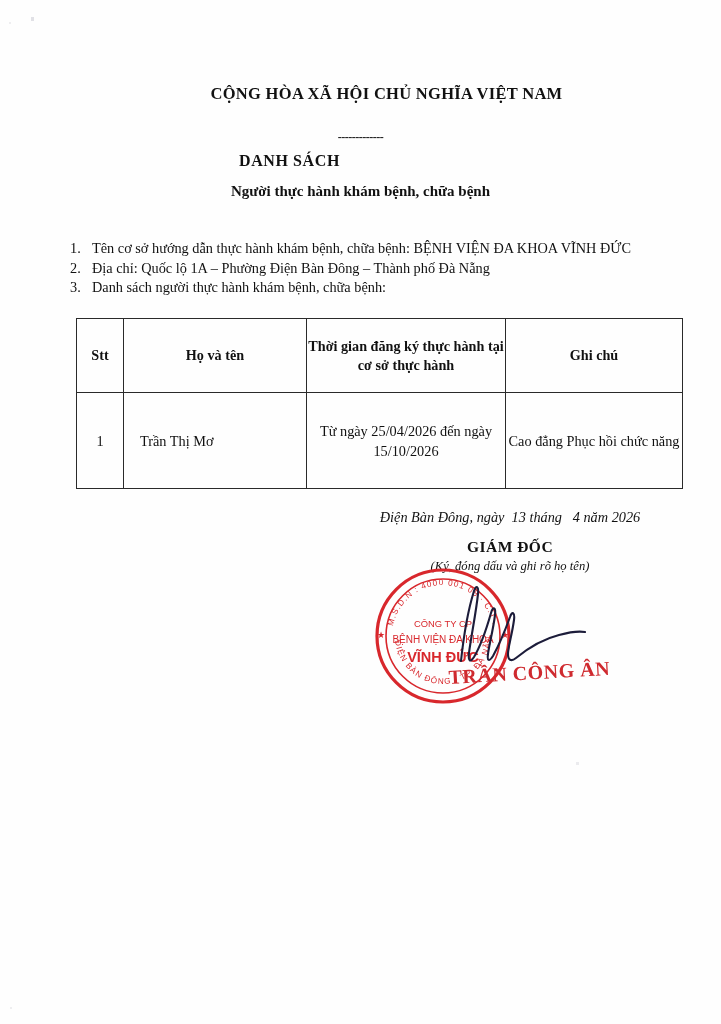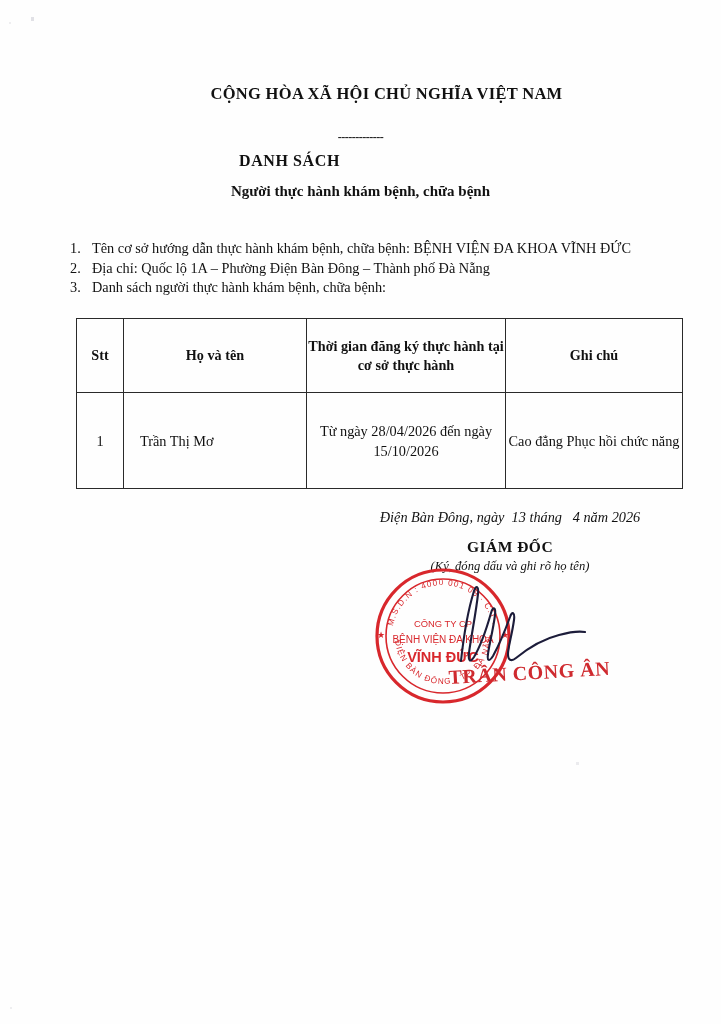--- a/index.html
+++ b/index.html
@@ -254,21 +254,21 @@
         <th class="th-cell col-time">Thời gian đăng ký thực hành tại cơ sở thực hành</th>
         <th class="th-cell col-note">Ghi chú</th>
       </tr>
     </thead>
     <tbody>
       <tr>
         <td class="td-cell col-stt">1</td>
         <td class="td-cell col-name">
           <span class="cell-name-text">Trần Thị Mơ</span>
         </td>
-        <td class="td-cell col-time">Từ ngày 28/04/2026 đến ngày 15/10/2026</td>
+        <td class="td-cell col-time">Từ ngày 25/04/2026 đến ngày 15/10/2026</td>
         <td class="td-cell col-note">Cao đẳng Phục hồi chức năng</td>
       </tr>
     </tbody>
   </table>
 
   <div class="sign-place">Điện Bàn Đông, ngày  13 tháng   4 năm 2026</div>
   <div class="sign-role">GIÁM ĐỐC</div>
   <div class="sign-hint">(Ký, đóng dấu và ghi rõ họ tên)</div>
 
   <div class="seal">

